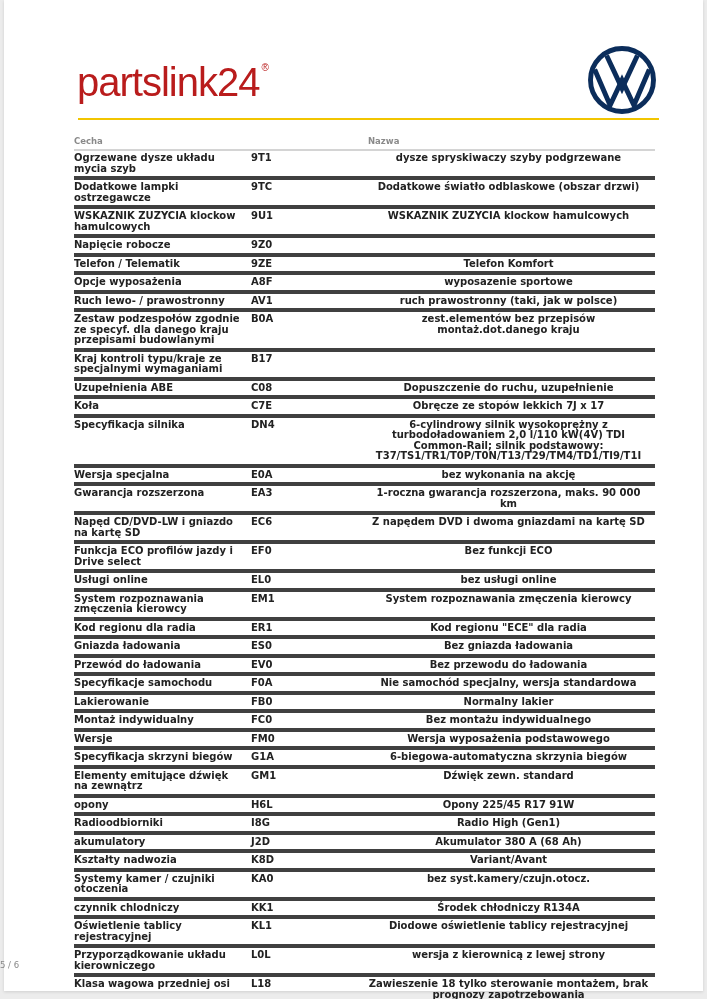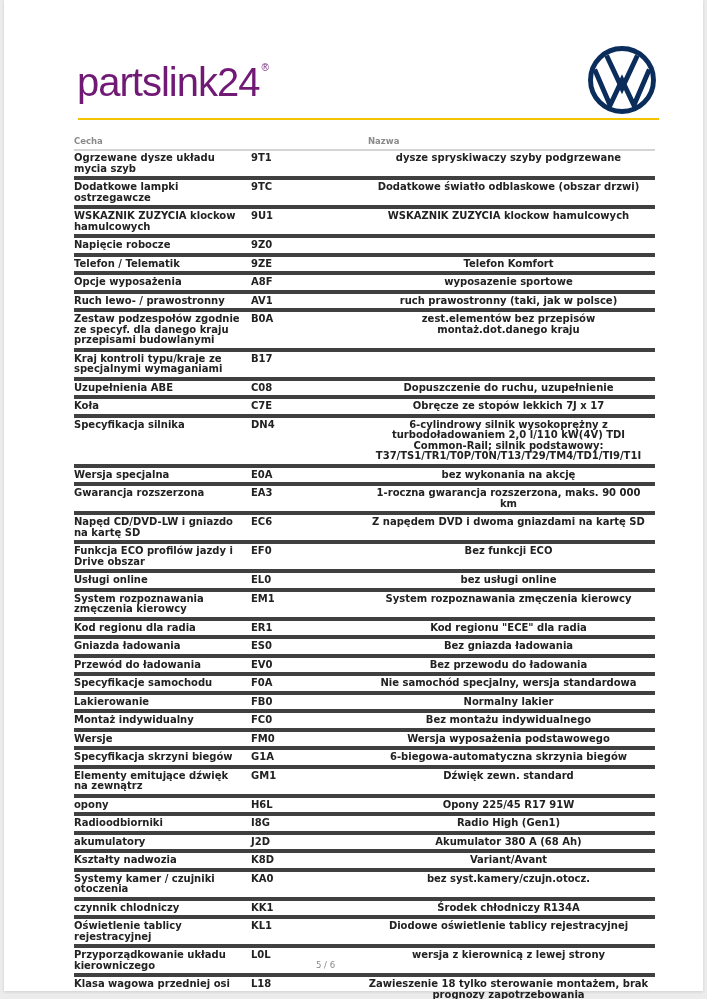--- a/index.html
+++ b/index.html
@@ -11,21 +11,21 @@
   .page {
     position: absolute; left: 4px; top: 0; width: 699px; height: 991px;
     background: #ffffff; box-shadow: 0 1px 3px rgba(0,0,0,0.12);
   }
   .logo {
     position: absolute; left: 73px; top: 58px; height: 48px;
     display: flex; align-items: flex-start;
   }
   .logo-text {
     font-family: "Liberation Sans", sans-serif; font-size: 40px; letter-spacing: -1px;
-    color: #701a75; line-height: 48px; font-weight: 400; position: relative;
+    color: #b91c1c; line-height: 48px; font-weight: 400; position: relative;
   }
   .logo-reg { font-size: 10px; vertical-align: top; margin-left: 2px; line-height: 20px; }
   .vw-logo { position: absolute; left: 583px; top: 45px; width: 70px; height: 70px; }
   .accent-line {
     position: absolute; left: 74px; top: 118px; width: 581px; height: 2px; background: #f2c500;
   }
   .table {
     position: absolute; left: 74px; top: 134px; width: 581px;
     font-size: 10px; color: #222; font-weight: bold;
   }
@@ -33,21 +33,21 @@
     display: grid; grid-template-columns: 177px 117px 287px;
     border-bottom: 4px solid #404040;
   }
   .hdr { color: #8a8a8a; font-size: 8.5px; padding: 2px 0 3px; border-bottom: 2px solid #d4d4d4; }
   .row { padding: 2px 0 2px; line-height: 10.5px; }
   .row > div { padding-right: 6px; }
   .row .code { padding-left: 0; }
   .row .name { padding-left: 0; text-align: center; }
   .hdr > div { padding-left: 0; }
   .footer {
-    position: absolute; left: 0; top: 960px; width: 651px; text-align: center;
+    position: absolute; left: 0; top: 960px; width: 651px; 
     font-size: 8.5px; color: #888;
   }
 </style>
 </head>
 <body>
 
 <div class="page">
   <div class="logo">
     <span class="logo-text"><span>partslink24</span><span class="logo-reg">®</span></span>
   </div>
@@ -135,21 +135,21 @@
         <div class="feature">Gwarancja rozszerzona</div>
         <div class="code">EA3</div>
         <div class="name">1-roczna gwarancja rozszerzona,  maks. 90 000 km</div>
       </div>
       <div class="row">
         <div class="feature">Napęd CD/DVD-LW i gniazdo na kartę SD</div>
         <div class="code">EC6</div>
         <div class="name">Z napędem DVD i dwoma gniazdami na kartę SD</div>
       </div>
       <div class="row">
-        <div class="feature">Funkcja ECO profilów jazdy  i Drive obszar</div>
+        <div class="feature">Funkcja ECO profilów jazdy  i Drive select</div>
         <div class="code">EF0</div>
         <div class="name">Bez funkcji ECO</div>
       </div>
       <div class="row">
         <div class="feature">Usługi online</div>
         <div class="code">EL0</div>
         <div class="name">bez usługi online</div>
       </div>
       <div class="row">
         <div class="feature">System rozpoznawania zmęczenia kierowcy</div>

